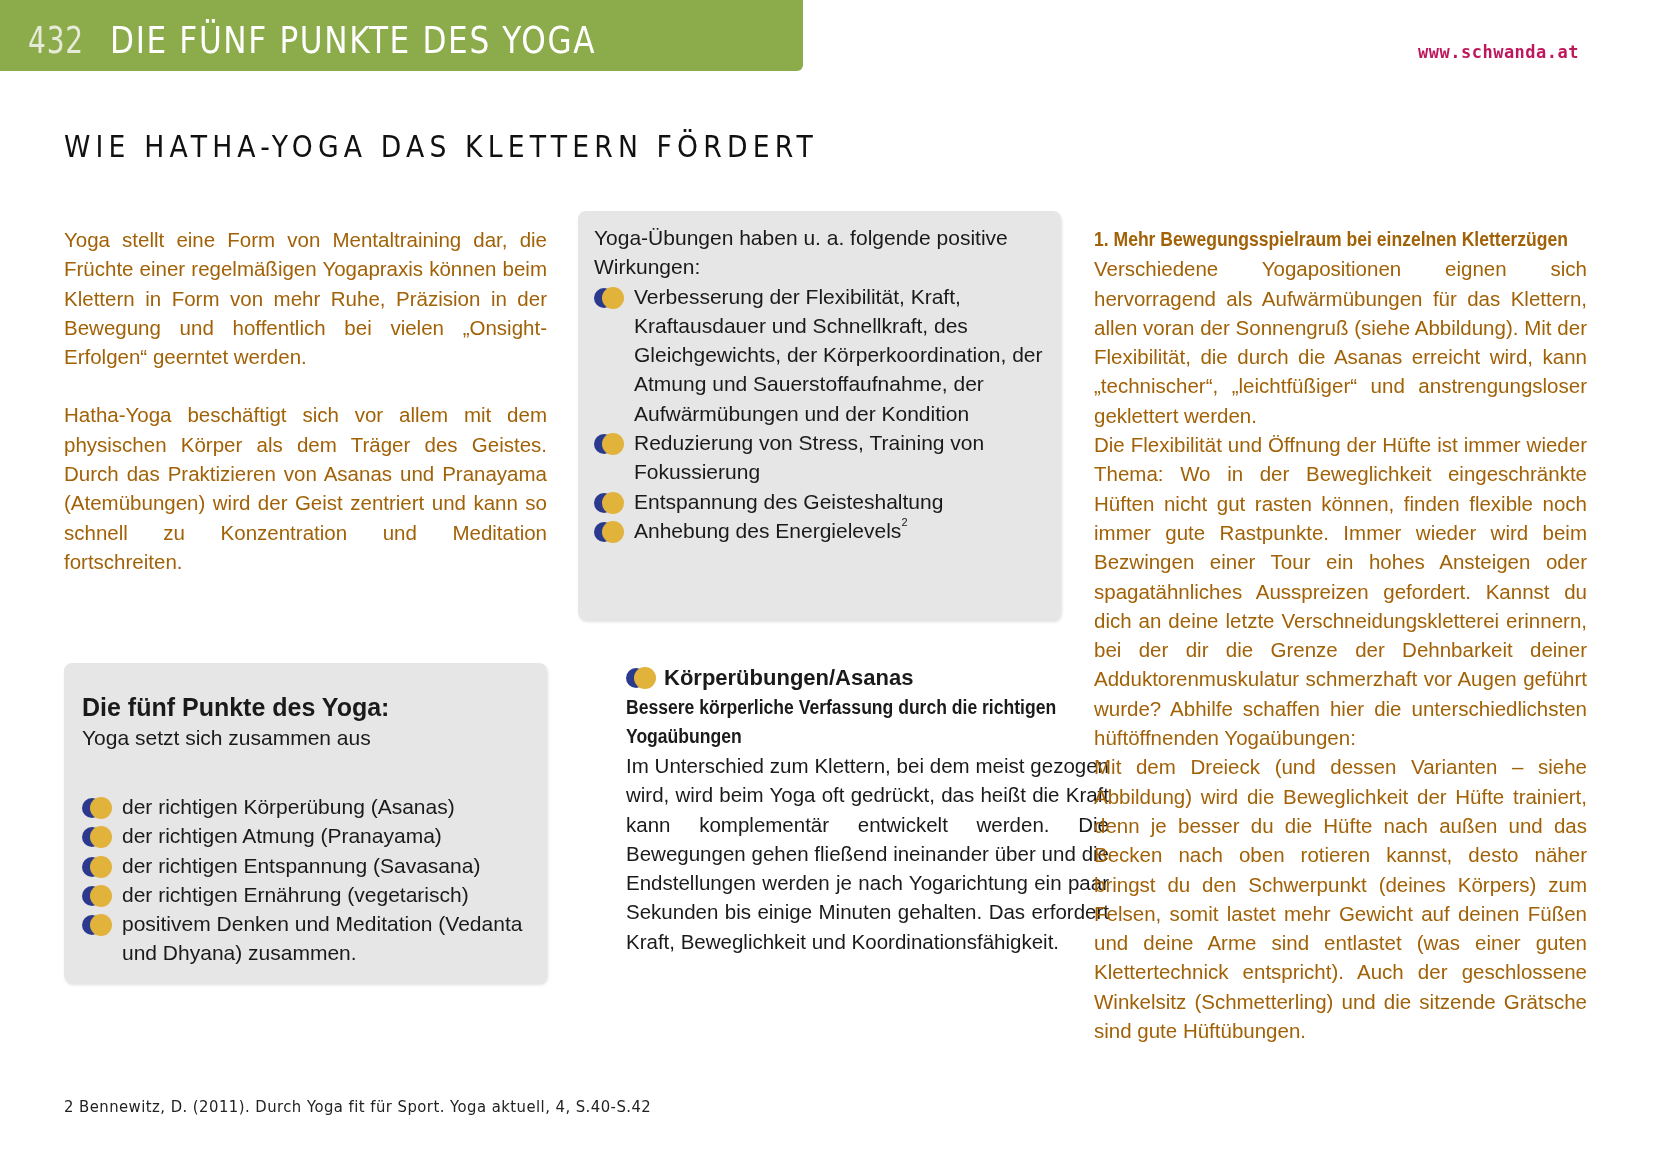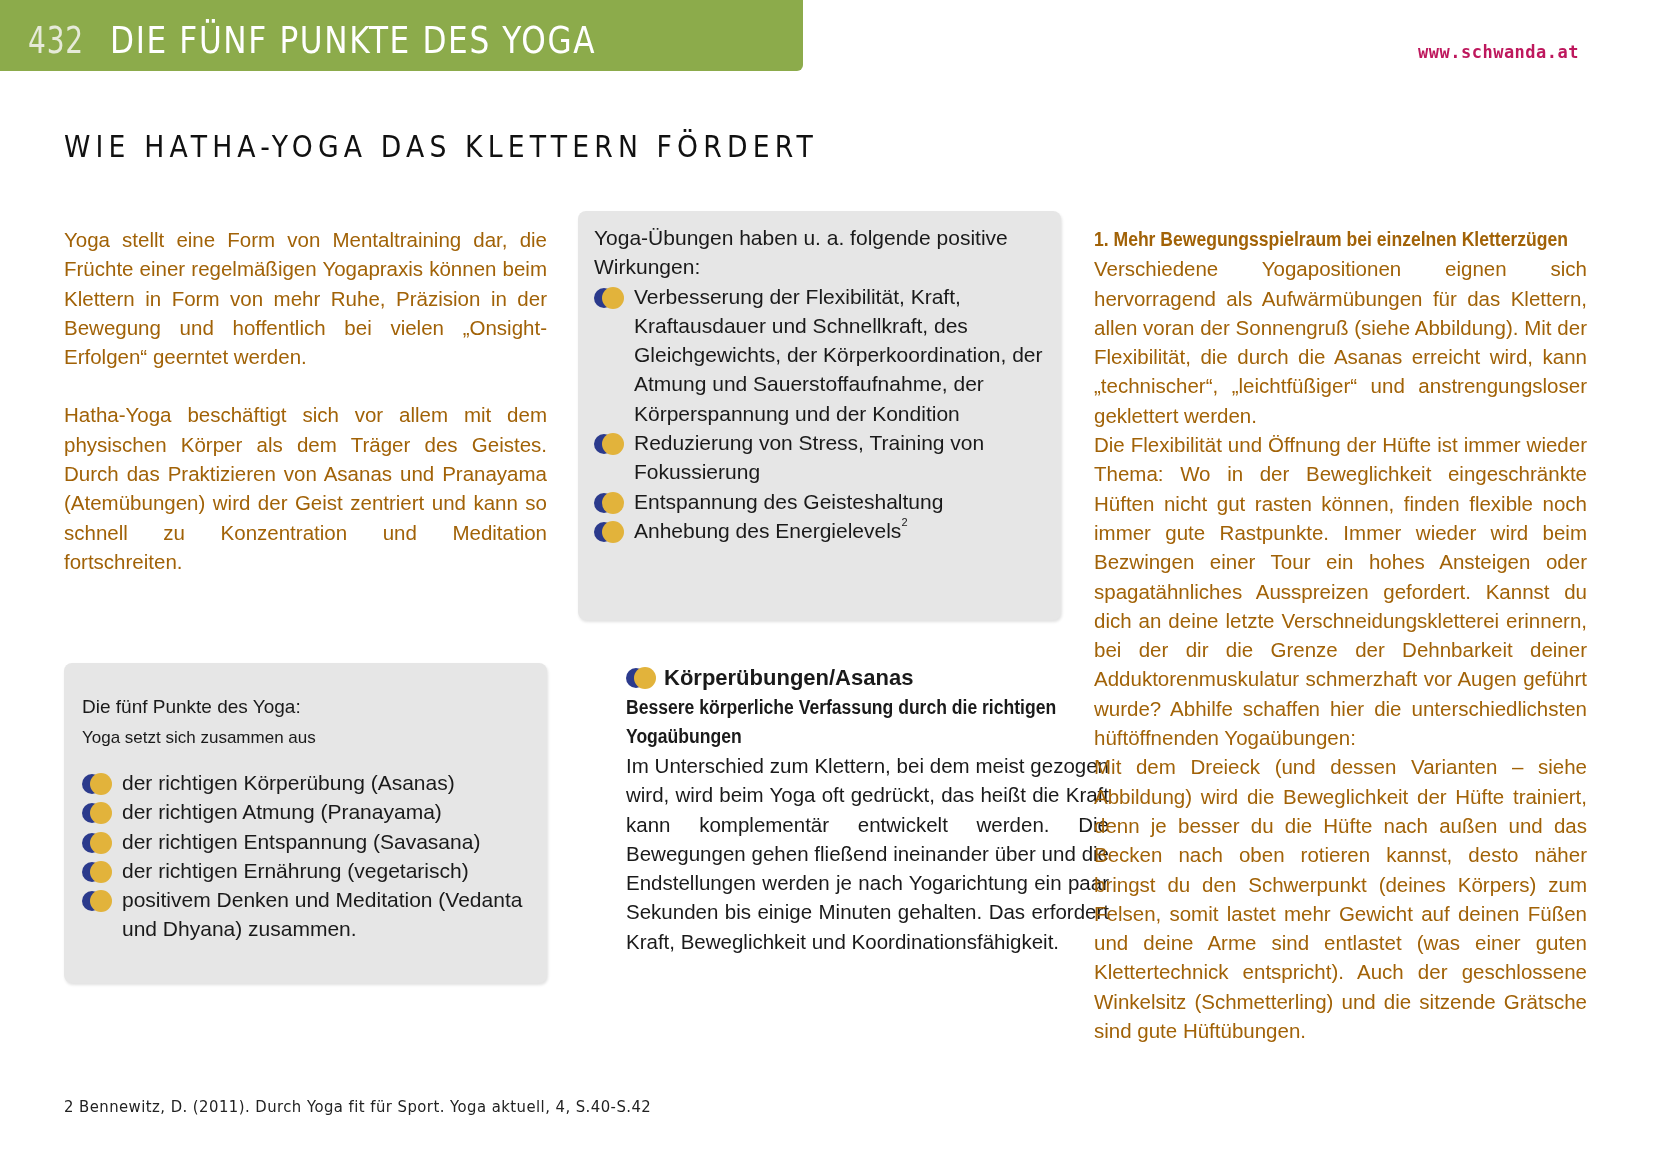--- a/index.html
+++ b/index.html
@@ -40,22 +40,22 @@
   .col1 p + p { margin-top:29px; }
   .col3 { left:1094px; top:225px; width:493px; }
   .box {
     position:absolute; background:#e6e6e6; border-radius:8px;
     box-shadow:1px 2px 3px rgba(0,0,0,0.12);
   }
   .box-benefits { left:578px; top:211px; width:483px; height:409px; }
   .box-benefits .inner { position:absolute; left:16px; top:12px; width:455px; font-size:21px; line-height:29.3px; font-family:"Liberation Sans", sans-serif; }
   .box-points { left:64px; top:663px; width:483px; height:320px; }
   .box-points .inner { position:absolute; left:18px; top:28px; width:455px; font-family:"Liberation Sans", sans-serif; }
-  .points-title { font-size:19px; font-weight:normal; line-height:32px; }
-  .points-sub { font-size:17px; line-height:29px; margin-bottom:16px; }
+  .points-title { font-size:25px; font-weight:bold; line-height:32px; }
+  .points-sub { font-size:21px; line-height:29px; margin-bottom:40px; }
   ul.bullets { list-style:none; margin:0; padding:0; }
   ul.bullets li { position:relative; padding-left:40px; font-size:21px; line-height:29.3px; }
   .bullet {
     position:absolute; left:0; top:5px; width:34px; height:22px;
   }
   .bullet .moon {
     position:absolute; left:0; top:1px; width:20px; height:20px; border-radius:50%;
     background:#2b3a8c;
   }
   .bullet .sun {
@@ -120,21 +120,21 @@
   </div>
 </div>
 
 <div class="box box-benefits">
   <div class="inner">
     <div>Yoga-Übungen haben u. a. folgende positive Wirkungen:</div>
     <ul class="bullets">
       <li><span class="bullet">
             <span class="moon"></span>
             <span class="sun"></span>
-          </span><span>Verbesserung der Flexibilität, Kraft, Kraftausdauer und Schnellkraft, des Gleichgewichts, der Körperkoordination, der Atmung und Sauerstoffaufnahme, der Körperspannung und der Kondition</span></li>
+          </span><span>Verbesserung der Flexibilität, Kraft, Kraftausdauer und Schnellkraft, des Gleichgewichts, der Körperkoordination, der Atmung und Sauerstoffaufnahme, der Aufwärmübungen und der Kondition</span></li>
       <li><span class="bullet">
             <span class="moon"></span>
             <span class="sun"></span>
           </span><span>Reduzierung von Stress, Training von Fokussierung</span></li>
       <li><span class="bullet">
             <span class="moon"></span>
             <span class="sun"></span>
           </span><span>Entspannung des Geisteshaltung</span></li>
       <li><span class="bullet">
             <span class="moon"></span>

